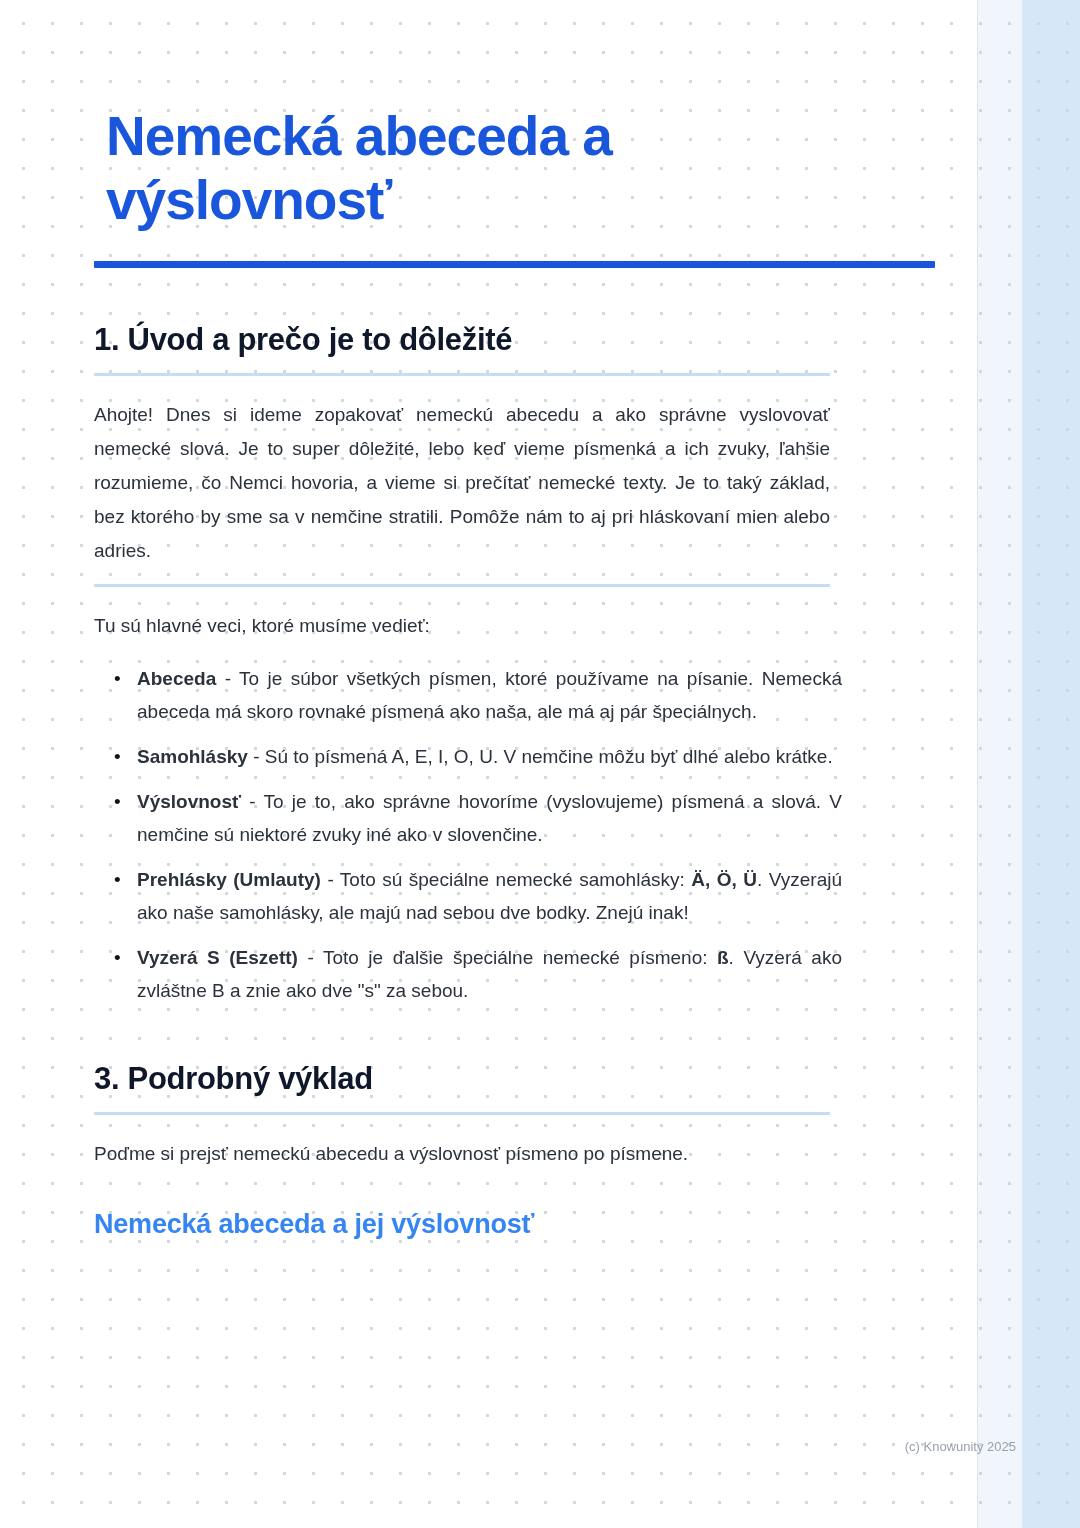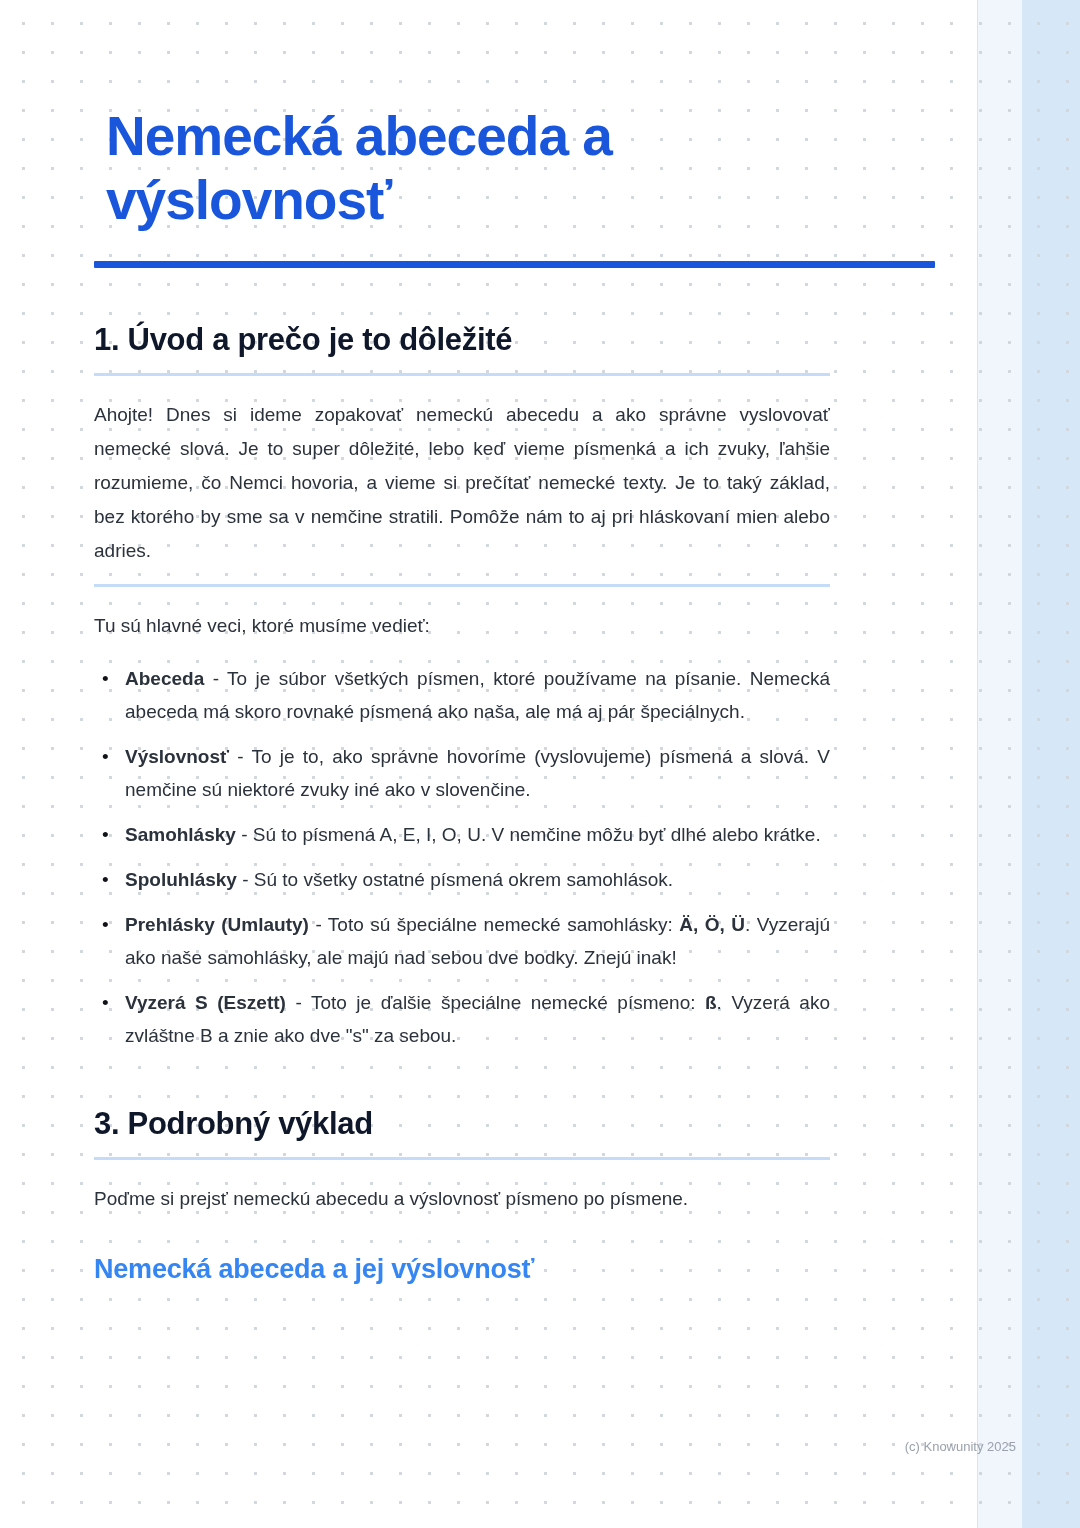--- a/index.html
+++ b/index.html
@@ -78,21 +78,21 @@
     width: 736px;
     margin: 22px 0 0;
     color: #2b323c;
     font-size: 19px;
     line-height: 1.8;
     text-align: justify;
   }
 
   ul.bullets {
     list-style: none;
-    margin: 19px 0 0;
+    margin: 19px 12px 0;
     padding: 0;
     width: 736px;
   }
   ul.bullets li {
     position: relative;
     padding-left: 31px;
     margin-bottom: 12px;
     color: #2b323c;
     font-size: 19px;
     line-height: 1.74;
@@ -140,23 +140,22 @@
 
     <h2 class="section-heading">1. Úvod a prečo je to dôležité</h2>
     <div class="section-underline"></div>
     <p class="body">Ahojte! Dnes si ideme zopakovať nemeckú abecedu a ako správne vyslovovať nemecké slová. Je to super dôležité, lebo keď vieme písmenká a ich zvuky, ľahšie rozumieme, čo Nemci hovoria, a vieme si prečítať nemecké texty. Je to taký základ, bez ktorého by sme sa v nemčine stratili. Pomôže nám to aj pri hláskovaní mien alebo adries.</p>
 
     <div class="section-underline"></div>
     <p class="body">Tu sú hlavné veci, ktoré musíme vedieť:</p>
 
     <ul class="bullets">
       <li><span class="term">Abeceda</span><span> - To je súbor všetkých písmen, ktoré používame na písanie. Nemecká abeceda má skoro rovnaké písmená ako naša, ale má aj pár špeciálnych.</span></li>
+      <li><span class="term">Samohlásky</span><span> - Sú to písmená A, E, I, O, U. V nemčine môžu byť dlhé alebo krátke.</span></li>
       <li><span class="term">Výslovnosť</span><span> - To je to, ako správne hovoríme (vyslovujeme) písmená a slová. V nemčine sú niektoré zvuky iné ako v slovenčine.</span></li>
-      <li><span class="term">Samohlásky</span><span> - Sú to písmená A, E, I, O, U. V nemčine môžu byť dlhé alebo krátke.</span></li>
-      <li><span class="term">Spoluhlásky</span><span> - Sú to všetky ostatné písmená okrem samohlások.</span></li>
       <li><span class="term">Prehlásky (Umlauty)</span><span> - Toto sú špeciálne nemecké samohlásky: </span><span class="term">Ä, Ö, Ü</span><span>. Vyzerajú ako naše samohlásky, ale majú nad sebou dve bodky. Znejú inak!</span></li>
       <li><span class="term">Vyzerá S (Eszett)</span><span> - Toto je ďalšie špeciálne nemecké písmeno: </span><span class="term">ß</span><span>. Vyzerá ako zvláštne B a znie ako dve "s" za sebou.</span></li>
     </ul>
 
     <h2 class="section-heading">3. Podrobný výklad</h2>
     <div class="section-underline"></div>
     <p class="body">Poďme si prejsť nemeckú abecedu a výslovnosť písmeno po písmene.</p>
 
     <h3 class="sub-heading">Nemecká abeceda a jej výslovnosť</h3>
 

